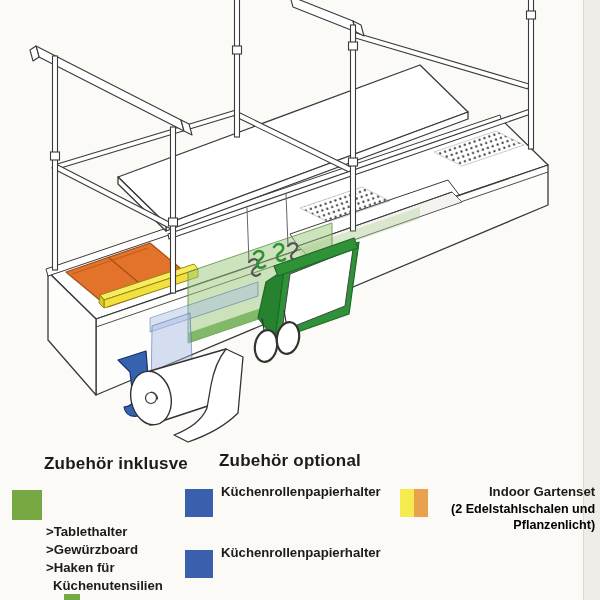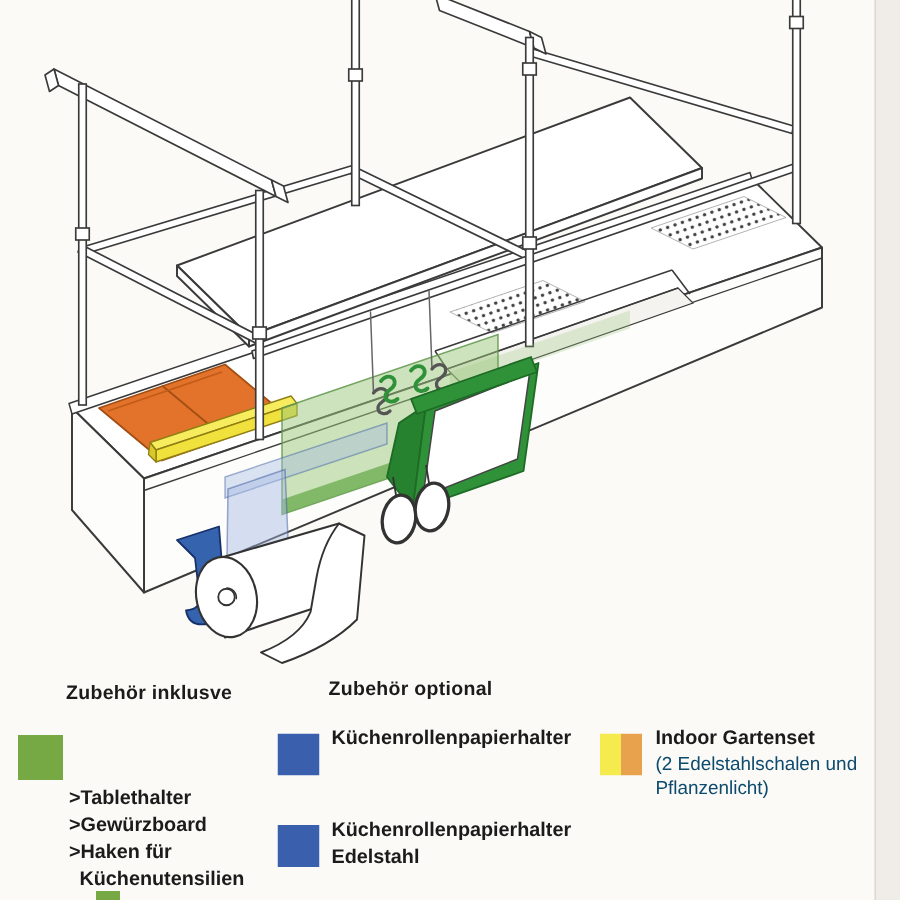--- a/index.html
+++ b/index.html
@@ -7,25 +7,25 @@
     width:600px;height:600px;position:relative;overflow:hidden;
     background:#FBFAF7;
     font-family:"Liberation Sans","DejaVu Sans",sans-serif;
     color:#1b1b1b;
   }
   #scene{position:absolute;left:0;top:0;}
   .page-edge{position:absolute;right:0;top:0;width:16px;height:600px;
     background:#F0EDE8;border-left:1px solid #DCD8D2;}
   
   .legend-block{position:absolute;}
-  .lg-head{font-weight:700;font-size:13px;letter-spacing:.2px;white-space:nowrap;}
+  .lg-head{font-weight:700;font-size:17px;letter-spacing:.2px;white-space:nowrap;}
   .lg-item{font-weight:700;font-size:13.2px;line-height:18px;white-space:nowrap;}
   .lg-item.indent{padding-left:7px;}
   .lg-lines{font-weight:700;font-size:13.2px;line-height:18px;white-space:nowrap;}
-  .lg-desc{font-weight:400;font-size:12.6px;line-height:16px;color:#0c4a6e;white-space:nowrap;}
+  .lg-desc{font-weight:700;font-size:12.6px;line-height:16px;color:#000000;white-space:nowrap;}
   .sw{position:absolute;display:block;}
 </style>
 </head>
 <body>
 
 <svg id="scene" width="600" height="450" viewBox="0 0 600 450">
   <defs>
     <pattern id="dotpat" patternUnits="userSpaceOnUse" width="5.2" height="5.2" patternTransform="rotate(-19)">
       <rect width="5.2" height="5.2" fill="#ffffff"></rect>
       <circle cx="2.3" cy="2.3" r="1.15" fill="#3f3f3f"></circle>
@@ -166,28 +166,27 @@
   </svg>
   <div class="legend-block lg-lines" style="left:221px;top:483px;">
     <div>Küchenrollenpapierhalter</div>
   </div>
 
   <svg class="sw" style="left:185px;top:550px;" width="28" height="28">
     <rect width="28" height="28" fill="#3A5FAC"></rect>
   </svg>
   <div class="legend-block lg-lines" style="left:221px;top:544px;">
     <div>Küchenrollenpapierhalter</div>
-    <div>Edelstahl</div>
   </div>
 
   <svg class="sw" style="left:400px;top:489px;" width="28" height="28">
     <rect x="0" width="14" height="28" fill="#F6EB4E"></rect>
     <rect x="14" width="14" height="28" fill="#E8A24D"></rect>
   </svg>
-  <div class="legend-block" style="left:437px;top:483px;">
+  <div class="legend-block" style="left:451px;top:483px;text-align:right;">
     <div class="lg-lines">Indoor Gartenset</div>
     <div class="lg-desc">(2 Edelstahlschalen und</div>
     <div class="lg-desc">Pflanzenlicht)</div>
   </div>
 
   <svg class="sw" style="left:64px;top:594px;" width="16" height="6">
     <rect width="16" height="6" fill="#76A944"></rect>
   </svg>
 </div>
 

